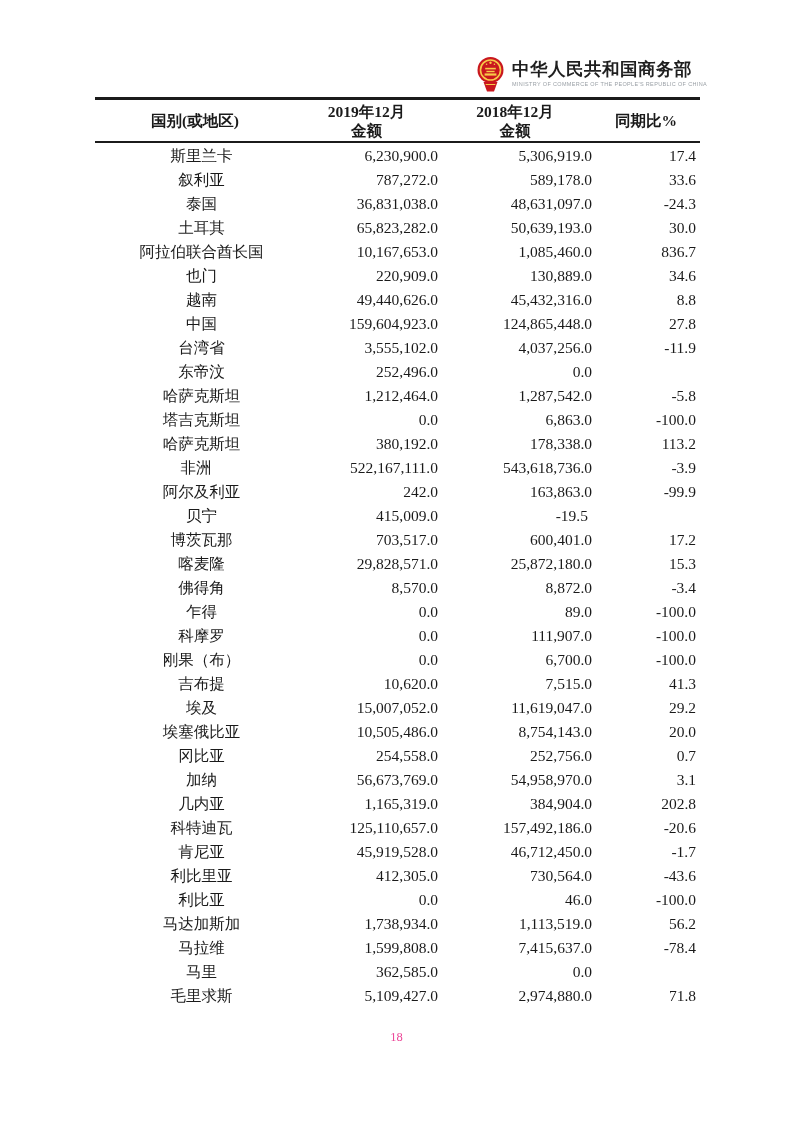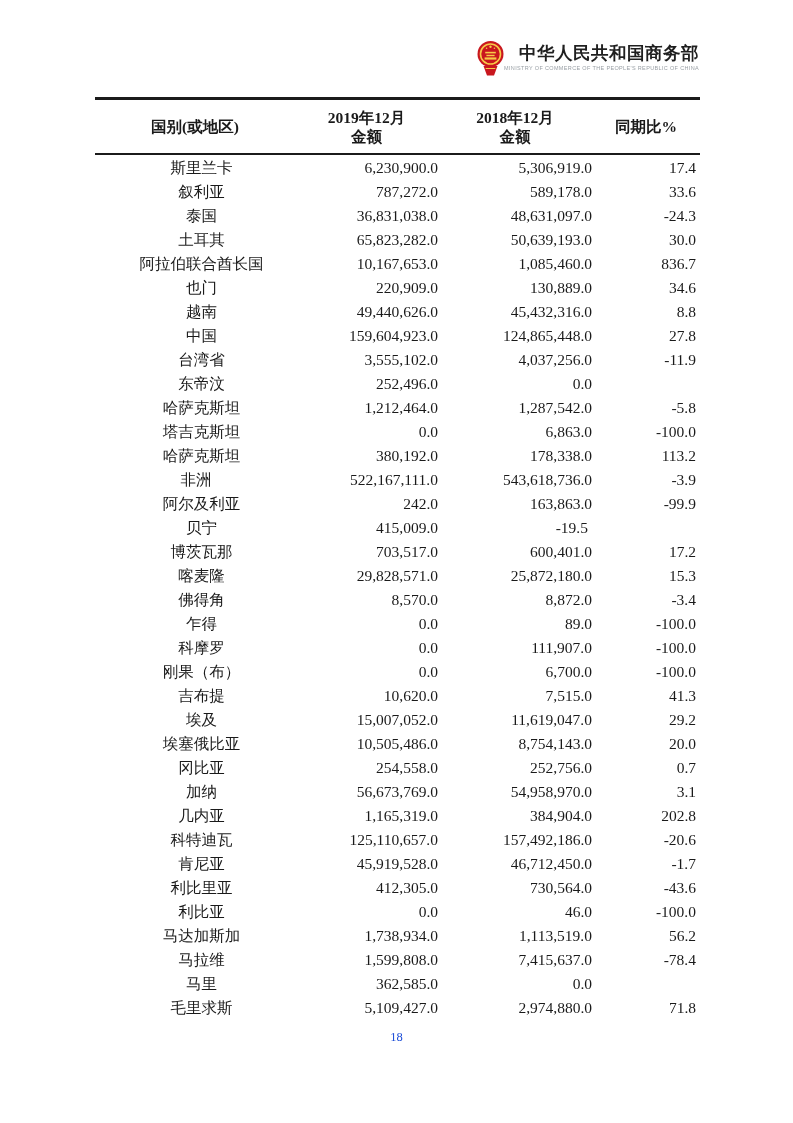--- a/index.html
+++ b/index.html
@@ -1,39 +1,39 @@
 <!DOCTYPE html>
 <html><head>
 <meta charset="utf-8">
 <style>
   * { margin:0; padding:0; box-sizing:border-box; }
   html,body { width:793px; height:1123px; }
   body { background:#ffffff; font-family:"Liberation Serif","DejaVu Serif",serif; color:#1a1a1a; position:relative; overflow:hidden; }
   .page { position:absolute; inset:0; background:#ffffff; }
 
   
-  .masthead { position:absolute; left:477px; top:40px; display:flex; align-items:flex-start; gap:0;text-align:right; }
+  .masthead { position:absolute; left:477px; top:56px; display:flex; align-items:flex-start; gap:8px; }
   .emblem { width:27px; height:36px; flex:0 0 auto; display:block; }
   .agency { display:flex; flex-direction:column; padding-top:3px; }
   .agency-cn { font-family:"Liberation Sans","DejaVu Sans",sans-serif; font-weight:700; font-size:17.5px; letter-spacing:0.5px; color:#1f1f1f; line-height:20px; white-space:nowrap; }
   .agency-en { font-family:"Liberation Sans","DejaVu Sans",sans-serif; font-size:5.5px; color:#9aa0a6; letter-spacing:0.35px; margin-top:2px; white-space:nowrap; }
 
   
   .trade-table { position:absolute; left:95px; top:97px; width:605px; }
-  .thead { display:grid; grid-template-columns:200px 143px 154px 108px; border-top:3px solid #1b1b1b; border-bottom:2px solid #1b1b1b; height:58px; align-items:center; font-weight:700; font-size:15.5px; text-align:center; line-height:19px; }
+  .thead { display:grid; grid-template-columns:200px 143px 154px 108px; border-top:3px solid #1b1b1b; border-bottom:2px solid #1b1b1b; height:46px; align-items:center; font-weight:700; font-size:15.5px; text-align:center; line-height:19px; }
   .th { white-space:nowrap; }
   .tbody { padding-top:1px; }
   .row { display:grid; grid-template-columns:200px 143px 154px 108px; height:24px; line-height:24px; font-size:15.5px; }
   .c1 { text-align:center; padding-left:13px; white-space:nowrap; overflow:hidden; }
   .row.region .c1 { padding-left:2px; }
   .c2,.c3,.c4 { text-align:right; white-space:nowrap; font-variant-numeric:tabular-nums; }
   .c4 { padding-right:4px; }
 
   
-  .page-number { position:absolute; top:1030px; left:0; width:793px; text-align:center; font-size:12.5px; color:#1d4ed8; }
+  .page-number { position:absolute; top:1030px; left:0; width:793px; text-align:center; font-size:12.5px; color:#ec4899; }
 </style>
 </head>
 <body>
 
 <div class="page">
 
   <div class="masthead">
     <svg class="emblem" viewBox="0 0 27 36" aria-hidden="true">
       <circle cx="13.5" cy="14" r="13" fill="#c9171e"></circle>
       <circle cx="13.5" cy="14" r="10" fill="none" stroke="#f7c948" stroke-width="1.6"></circle>

